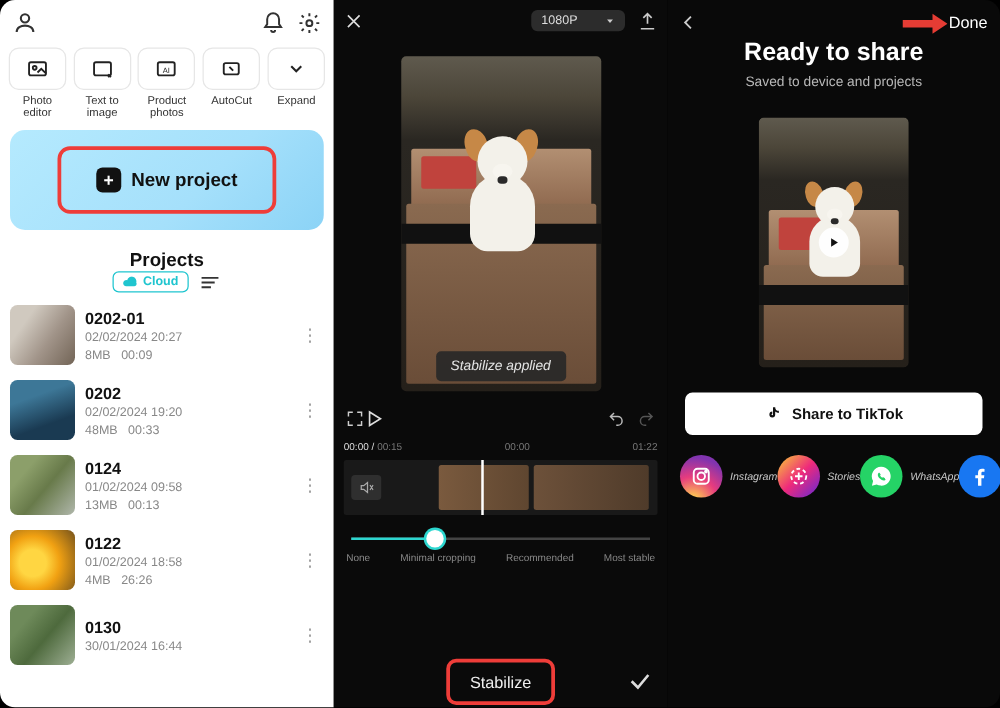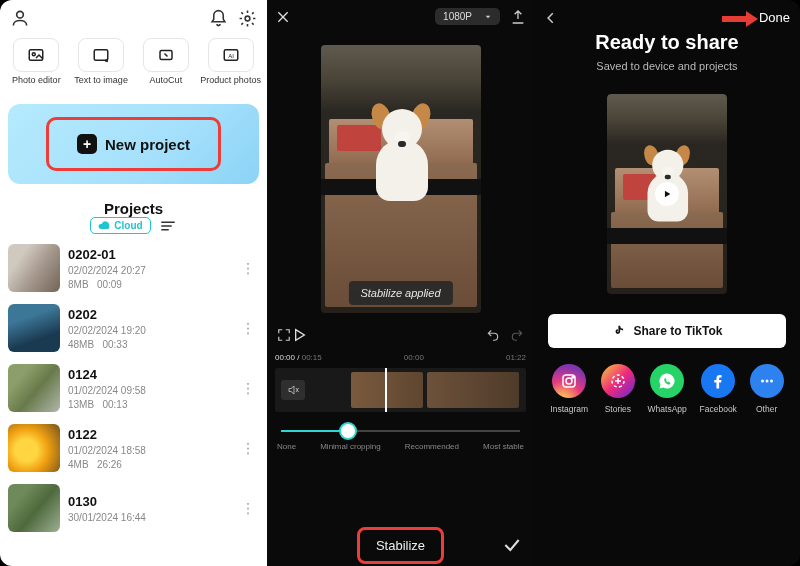--- a/index.html
+++ b/index.html
@@ -34,21 +34,21 @@
   .t4{background:radial-gradient(circle at 35% 55%,#ffd642 25%,#f1a112 50%,#413220 120%);}
   .t5{background:linear-gradient(130deg,#6e8a5a 25%,#4e6a3d 55%,#9eaF94);}
   .meta { flex:1; min-width:0; }
   .meta-title { font-size:13px; font-weight:600; color:#111;}
   .meta-date { font-size:10px; color:#888; margin-top:3px;}
   .meta-sub { font-size:10px; color:#888; margin-top:3px;}
   .row-more { color:#999; font-size:14px; padding:0 4px;}
 
   
   .bar2 { display:flex; align-items:center; justify-content:space-between; padding:8px 8px 4px;}
-  .res-pill { background:#2c2c2c; color:#ddd; font-size:10px; border-radius:5px; padding:3px 8px; display:flex; align-items:center; gap:12px;}
+  .res-pill { background:#2c2c2c; color:#ddd; font-size:10px; border-radius:5px; padding:3px 8px; display:flex; align-items:center; gap:22px;}
   .vid-area { padding: 6px 14px 0; }
   .vid-frame { position:relative; width:100%; height:288px; display:flex; align-items:center; justify-content:center;}
   .dog-card { width:160px; height:268px; border-radius:4px; background:
      linear-gradient(180deg,#5f5a4e 0%,#4c4639 12%,#2a2722 25%,#25201a 100%);
      position:relative; overflow:hidden;}
   .box-top{position:absolute; left:8px; right:8px; top:74px; height:52px; background:linear-gradient(180deg,#b28f72,#8b654b); border-radius:2px;}
   .box-front{position:absolute; left:4px; right:4px; top:118px; bottom:6px; background:linear-gradient(180deg,#8a6a50,#6a4d38); border-radius:2px;}
   .box-label{position:absolute; left:0; right:0; top:134px; height:16px; background:#111;}
   .red-item{position:absolute; left:16px; top:80px; width:44px; height:26px; background:#c0433d; border-radius:2px;}
   .dog{position:absolute; left:50%; top:58px; transform:translateX(-50%); width:94px; height:100px;}
@@ -83,21 +83,21 @@
   .done-txt{font-size:13px; color:#fff;}
   .red-arrow{position:absolute; right:42px; top:10px;}
   .share-head{text-align:center; }
   .share-head h2{color:#fff; font-size:20px; font-weight:600;}
   .share-head p{color:#b8b8b8; font-size:11px; margin-top:6px;}
   .preview-wrap{display:flex; justify-content:center; margin-top:22px;}
   .preview{width:120px; height:200px; border-radius:4px; position:relative; overflow:hidden;}
   .play-overlay{position:absolute; left:50%; top:50%; width:24px; height:24px; background:rgba(255,255,255,.92); border-radius:50%; transform:translate(-50%,-50%); display:flex; align-items:center; justify-content:center;}
   .tiktok-btn{margin:20px 14px 0; background:#fff; color:#111; border-radius:6px; padding:10px; display:flex; align-items:center; justify-content:center; gap:8px; font-size:12px; font-weight:600;}
   .socials{display:flex; justify-content:space-around; padding:16px 10px 0;}
-  .soc{display:flex; flex-direction:column; align-items:center; gap:6px;}
+  .soc{display:flex; align-items:center; gap:6px;font-style:italic;}
   .soc-ic{width:34px; height:34px; border-radius:50%; display:flex; align-items:center; justify-content:center;}
   .soc-l{font-size:8.5px; color:#c8c8c8;}
   .ig{background:radial-gradient(circle at 30% 110%,#fdcb52 8%,#e73c7e 45%,#8134af 80%);}
   .st{background:linear-gradient(135deg,#f9ce34,#ee2a7b 50%,#6228d7);}
   .wa{background:#25d366;}
   .fb{background:#1877f2;}
   .ot{background:#2d82ef;}
   .ico-w{width:18px;height:18px;}
 </style>
 </head>
@@ -143,34 +143,42 @@
           <svg width="18" height="18" viewBox="0 0 24 24" fill="none" stroke="#222" stroke-width="2">
             <rect x="3" y="5" width="18" height="14" rx="2"></rect>
             <path d="M18 18l3 3M18 21l3-3"></path>
           </svg>
         </div>
       <div class="tool-label">Text to image</div>
     </div>
     <div class="tool">
       <div class="tool-square">
           <svg width="18" height="18" viewBox="0 0 24 24" fill="none" stroke="#222" stroke-width="2">
-            <rect x="4" y="6" width="16" height="12" rx="2"></rect>
-            <path d="M10 10l4 4"></path>
-          </svg>
-        </div>
-      <div class="tool-label">AutoCut</div>
+            <rect x="3" y="5" width="18" height="14" rx="2"></rect>
+            <text x="12" y="16" font-size="8" text-anchor="middle" fill="#222" stroke="none">AI</text>
+          </svg>
+        </div>
+      <div class="tool-label">Product photos</div>
     </div>
     <div class="tool">
       <div class="tool-square">
           <svg width="18" height="18" viewBox="0 0 24 24" fill="none" stroke="#222" stroke-width="2">
-            <rect x="3" y="5" width="18" height="14" rx="2"></rect>
-            <text x="12" y="16" font-size="8" text-anchor="middle" fill="#222" stroke="none">AI</text>
-          </svg>
-        </div>
-      <div class="tool-label">Product photos</div>
+            <rect x="4" y="6" width="16" height="12" rx="2"></rect>
+            <path d="M10 10l4 4"></path>
+          </svg>
+        </div>
+      <div class="tool-label">AutoCut</div>
+    </div>
+    <div class="tool">
+      <div class="tool-square">
+          <svg width="16" height="16" viewBox="0 0 24 24" fill="none" stroke="#222" stroke-width="2.5">
+            <path d="M6 9l6 6 6-6"></path>
+          </svg>
+        </div>
+      <div class="tool-label">Expand</div>
     </div>
   </div>
 
   <div class="newproj-wrap">
     <div class="newproj-card">
       <div class="newproj-btn">
         <div class="newproj-plus">+</div>
         <span>New project</span>
       </div>
     </div>

